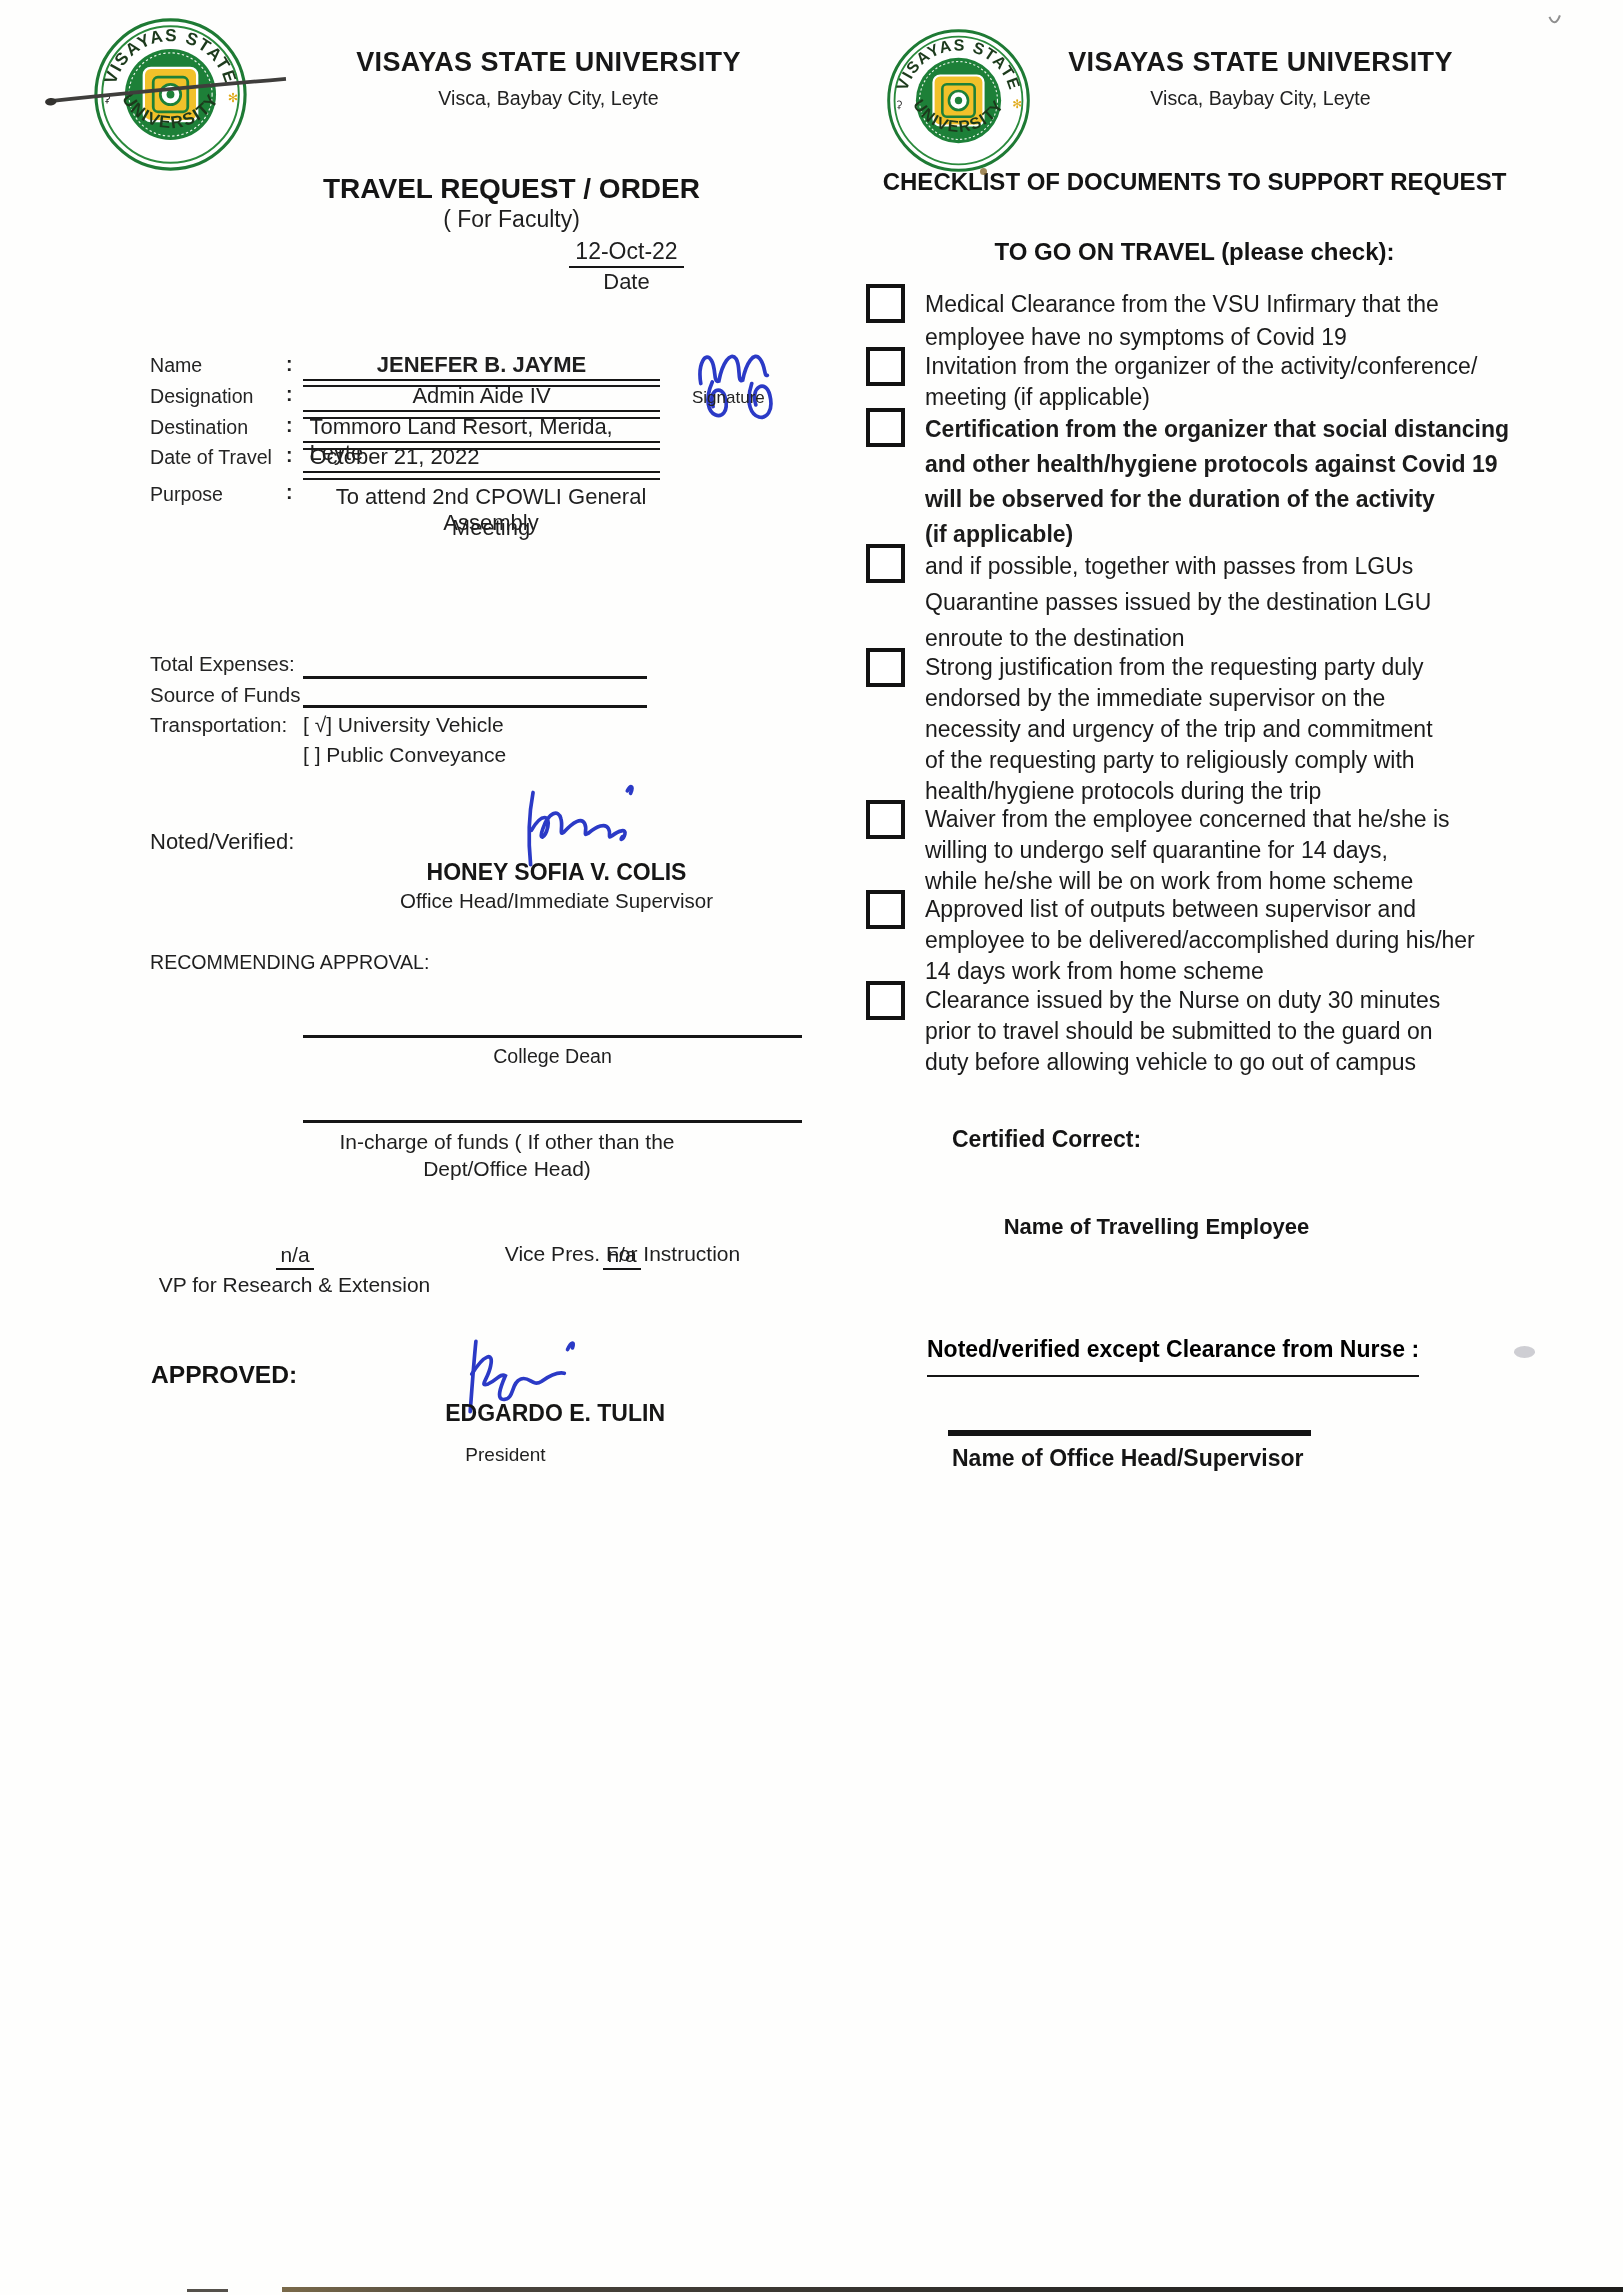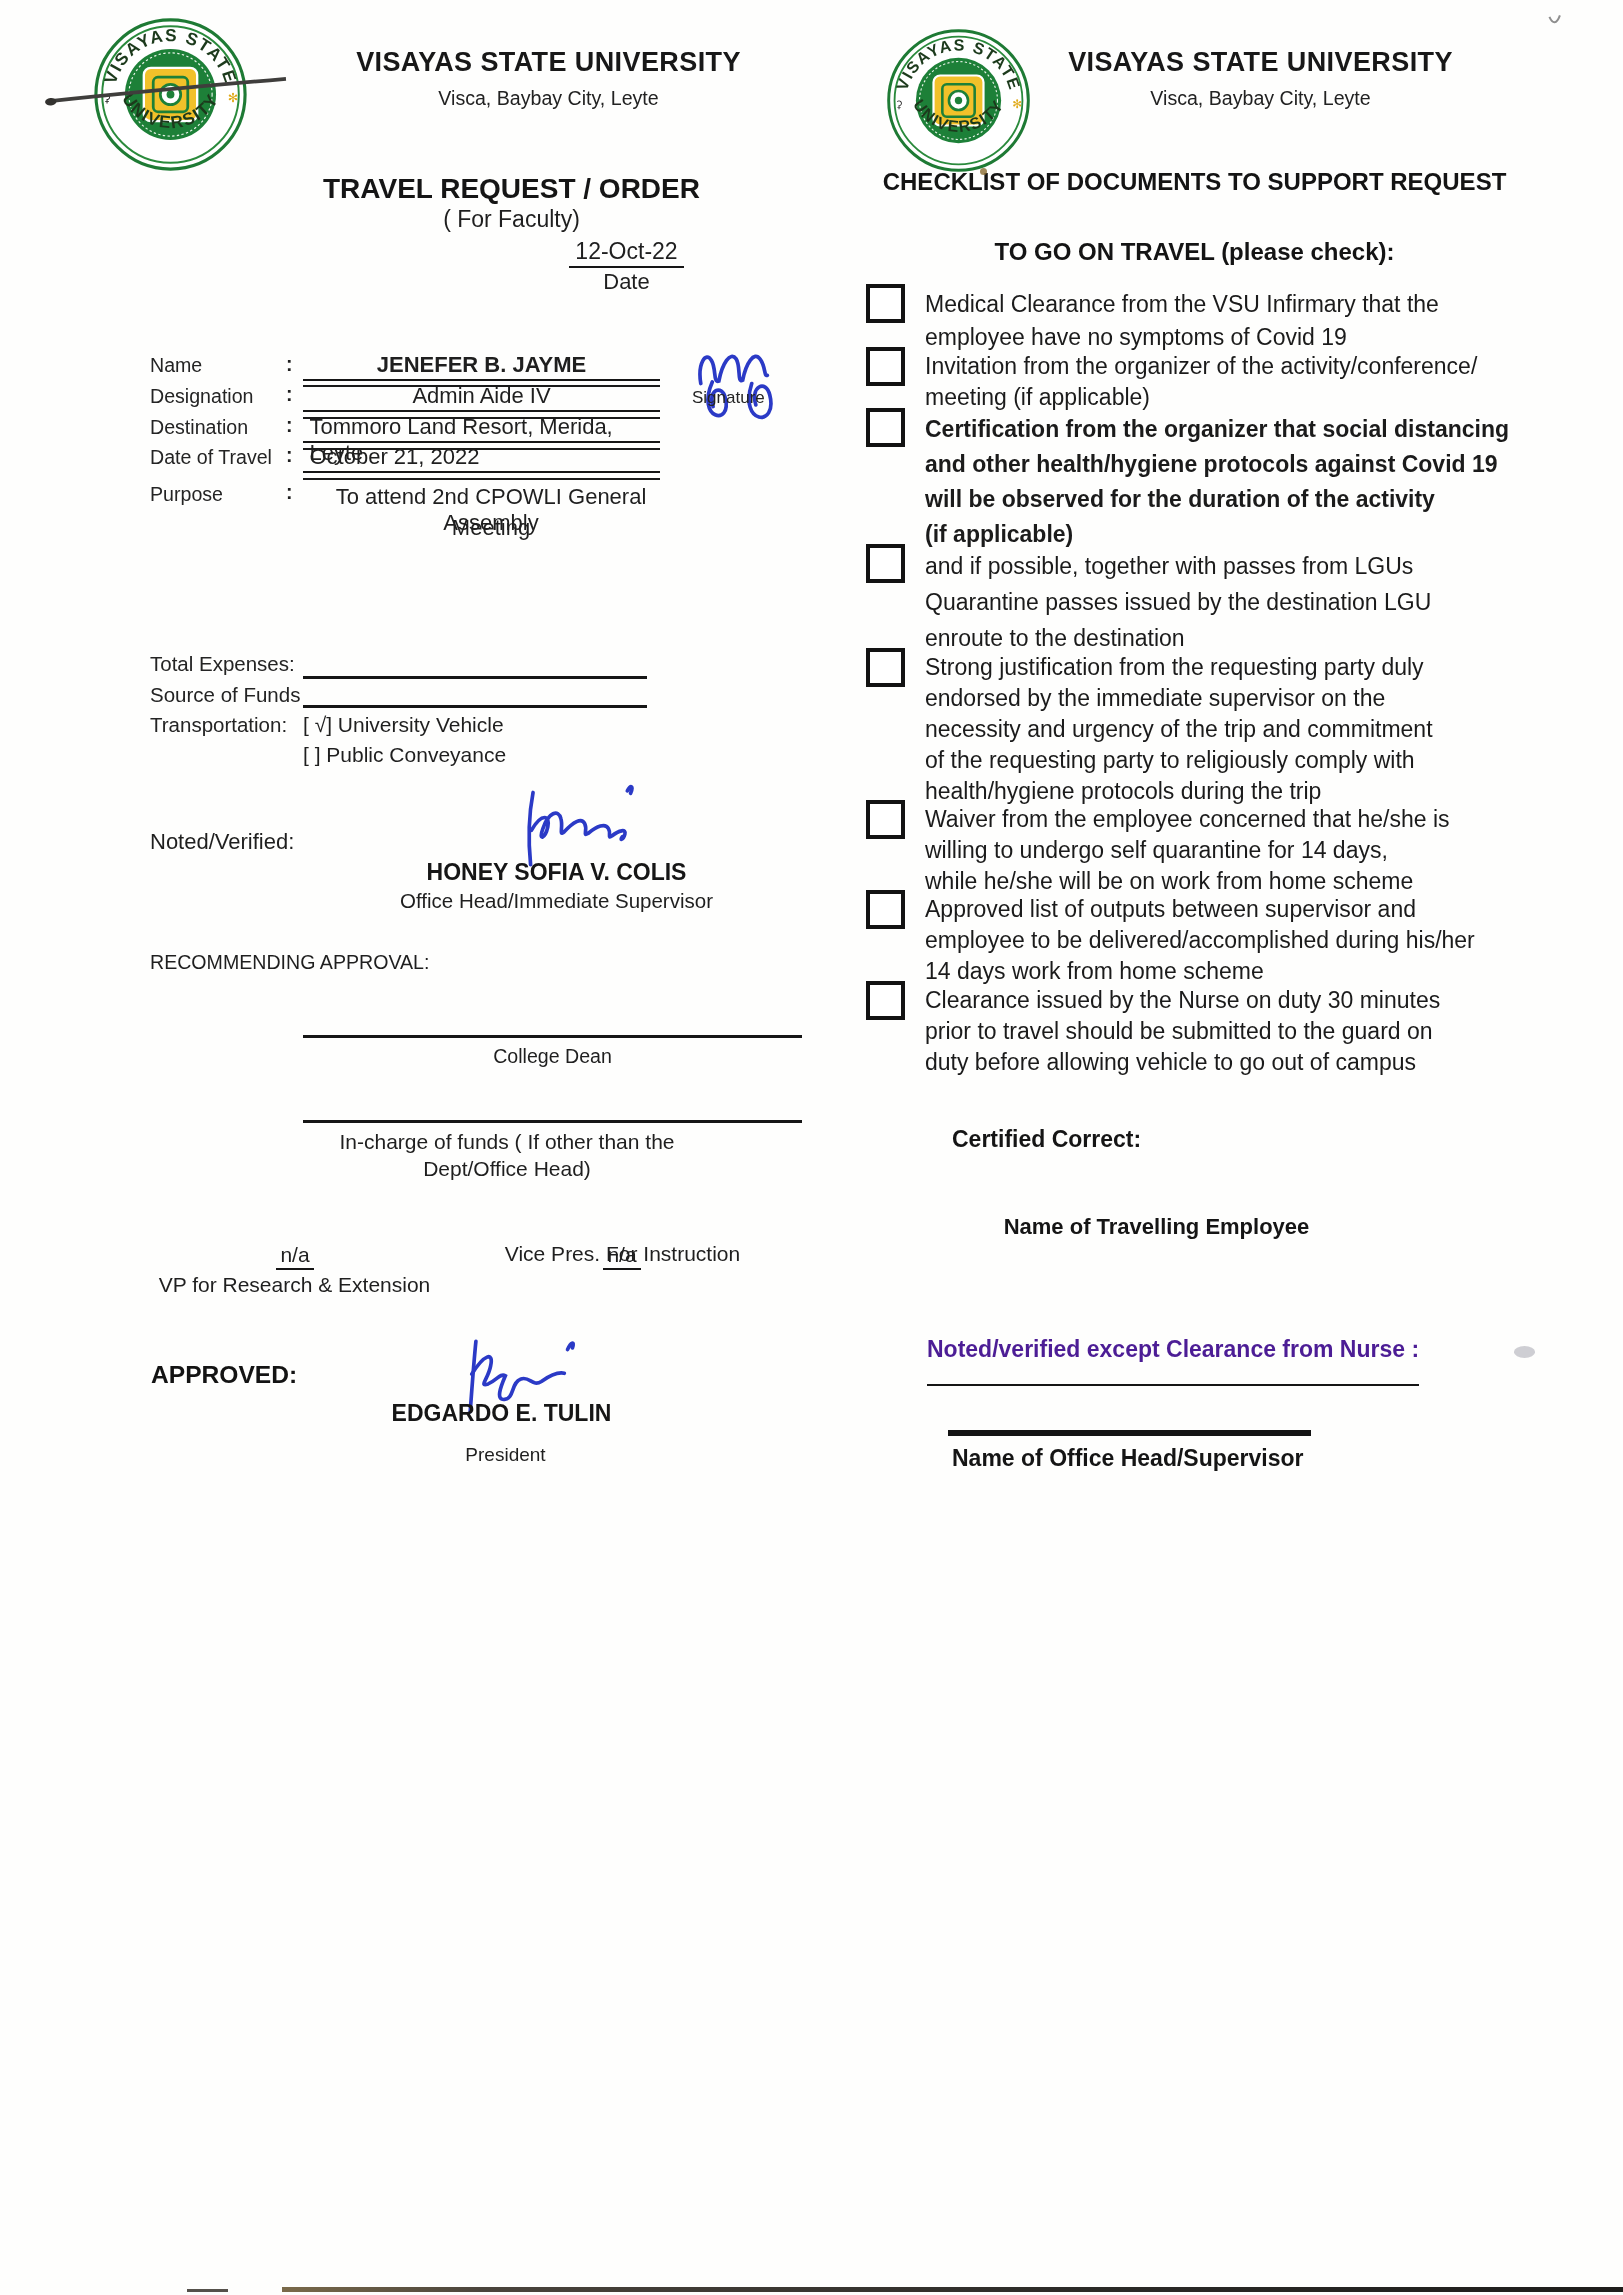--- a/index.html
+++ b/index.html
@@ -147,21 +147,21 @@
   <div class="abs na c" style="left:129px;top:1273px;width:331px;">VP for Research &amp; Extension</div>
   <div class="abs na c" style="left:540px;top:1243px;width:164px;"><span class="under3">n/a</span></div>
   <div class="abs na c" style="left:457px;top:1242px;width:331px;">Vice Pres. For Instruction</div>
 
   <div class="abs b" style="left:151px;top:1361px;font-size:24.6px;color:#131313;">APPROVED:</div>
   <svg class="sig abs" style="left:453px;top:1331px;" width="135" height="87" viewBox="0 0 165 105">
     <path d="M28 12 C25 42 23 72 21 98"></path>
     <path d="M23 52 C38 28 50 24 46 42 C43 58 31 68 43 64 C53 60 58 50 64 54 C58 68 52 84 63 83 C75 82 71 62 83 58 C94 54 97 68 108 61 C118 54 128 49 136 51"></path>
     <path d="M140 22 C144 13 149 11 146 20"></path>
   </svg>
-  <div class="abs name-b c" style="left:338px;top:1400px;width:327px;">EDGARDO E. TULIN</div>
+  <div class="abs name-b c" style="left:338px;top:1400px;width:327px;text-align:right;">EDGARDO E. TULIN</div>
   <div class="abs c" style="left:342px;top:1444px;width:327px;font-size:19px;">President</div>
 
   <svg class="abs" style="left:885px;top:27px;" width="147" height="147" viewBox="0 0 200 200">
     <circle cx="100" cy="100" r="95" fill="#ffffff" stroke="#1e7a34" stroke-width="4"></circle>
     <circle cx="100" cy="100" r="87" fill="#ffffff" stroke="#2a8a3c" stroke-width="2.5"></circle>
     <circle cx="100" cy="100" r="58" fill="#1d8038"></circle>
     <circle cx="100" cy="100" r="53" fill="none" stroke="#e9f3e9" stroke-width="1.5" stroke-dasharray="3,3"></circle>
     <rect x="66" y="66" width="68" height="68" rx="9" fill="#f2c12a" stroke="#ffffff" stroke-width="3"></rect>
     <rect x="78" y="78" width="44" height="44" rx="6" fill="#f2c12a" stroke="#1d8038" stroke-width="3.5"></rect>
     <circle cx="100" cy="100" r="13" fill="#ffffff" stroke="#1d8038" stroke-width="3.5"></circle>
@@ -256,21 +256,21 @@
       <div>Clearance issued by the Nurse on duty 30 minutes</div>
       <div>prior to travel should be submitted to the guard on</div>
       <div>duty before allowing vehicle to go out of campus</div>
     </div>
   </div>
 
   <div class="abs b" style="left:952px;top:1126px;font-size:23px;color:#151515;text-align:right;">Certified Correct:</div>
   <div class="abs b c" style="left:911px;top:1214px;width:491px;font-size:22px;color:#151515;">Name of Travelling Employee</div>
 
   <div class="abs" style="left:927px;top:1336px;">
-    <span class="b" style="font-size:23px;color:#4c1d95;border-bottom:2.5px solid #151515;display:inline-block;padding-bottom:21px;text-align:right;">Noted/verified except Clearance from Nurse :</span>
+    <span class="b" style="font-size:23px;color:#000000;border-bottom:2.5px solid #151515;display:inline-block;padding-bottom:12px;text-align:right;">Noted/verified except Clearance from Nurse :</span>
   </div>
 
   <div class="thick" style="left:948px;top:1430px;width:363px;height:5.7px;"></div>
   <div class="abs b" style="left:952px;top:1445px;font-size:23px;color:#151515;">Name of Office Head/Supervisor</div>
 
   <svg class="abs artifact" style="left:1547px;top:12.3px;" width="21" height="19.6" viewBox="0 0 26 24">
     <path d="M3 6 C7 15 12 15 16 4" stroke="#8f8f8f" stroke-width="2.5" fill="none"></path>
   </svg>
   <div class="abs artifact" style="left:980px;top:168px;width:7.4px;height:7.4px;border-radius:50%;background:#8a6b2f;opacity:.8;"></div>
   <div class="abs artifact" style="left:1514px;top:1346px;width:21px;height:11.5px;border-radius:50%;background:#bdbdc4;opacity:.75;"></div>

